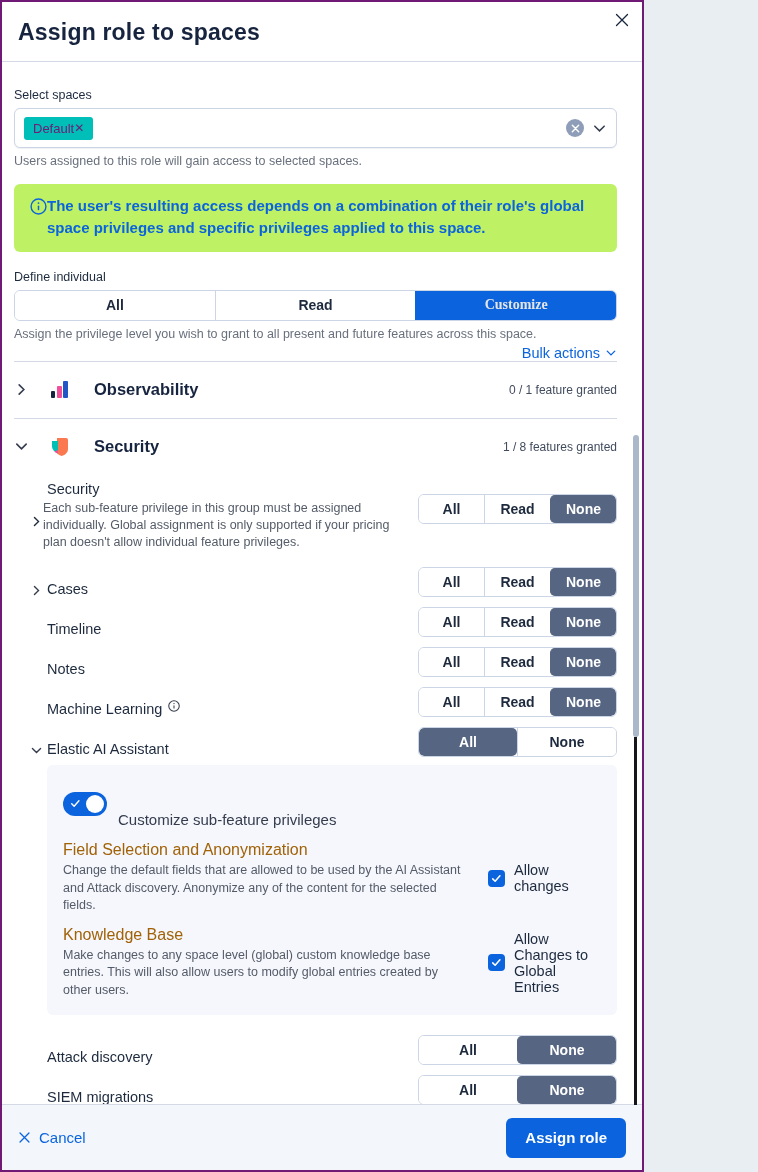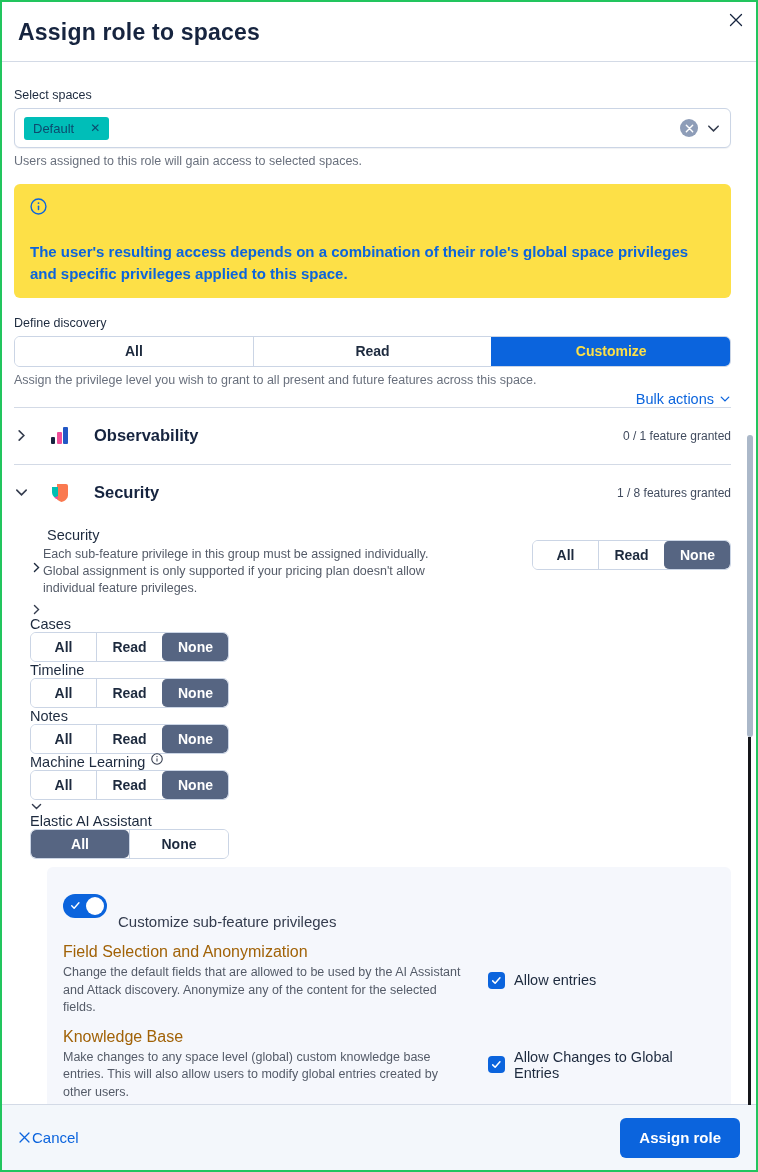--- a/index.html
+++ b/index.html
@@ -1,65 +1,65 @@
 <!DOCTYPE html>
 <html><head>
 <meta charset="utf-8">
 <style>
   * { margin:0; padding:0; box-sizing:border-box; }
   html,body { background:#e9eef2; }
   body { font-family:"Liberation Sans", sans-serif; }
   .modal {
-    width:758px; height:1172px; background:#fff;
-    border:2px solid #22c55e; position:relative; overflow:hidden;
+    width:644px; height:1172px; background:#fff;
+    border:2px solid #701a75; position:relative; overflow:hidden;
     display:flex; flex-direction:column; color:#1d2a3e;
   }
   
   .hdr { padding:17px 16px 15px; border-bottom:1px solid #d3dae6; flex:0 0 auto; position:relative; }
   .hdr h1 { font-size:23px; font-weight:700; color:#16243f; letter-spacing:.2px; }
   .close-x { position:absolute; top:6px; right:8px; width:24px; height:24px; background:none; border:0;
     color:#16243f; cursor:pointer; display:flex; align-items:center; justify-content:center; }
   
   .body { flex:1 1 auto; padding:26px 25px 0 12px; overflow:hidden; }
   .field-label { font-size:12.5px; color:#1d2a3e; margin-bottom:6px; }
   .combobox { border:1px solid #cbd5e5; border-radius:6px; height:40px; display:flex; align-items:center;
     padding:0 9px; box-shadow:inset 0 0 0 1px rgba(255,255,255,.5), 0 1px 1px rgba(152,162,179,.15); background:#fff; }
-  .badge { background:#00beb8; color:#0c4a6e; font-size:13px; font-weight:500; border-radius:3px;
-    padding:4px 9px; display:inline-flex; align-items:center; gap:16px; cursor:pointer; }
+  .badge { background:#00beb8; color:#701a75; font-size:13px; font-weight:500; border-radius:3px;
+    padding:4px 9px; display:inline-flex; align-items:center; gap:0; cursor:pointer; }
   .badge .bx { font-size:12px; line-height:1; }
   .combo-icons { margin-left:auto; display:flex; align-items:center; gap:8px; }
   .clear-circle { width:18px; height:18px; border-radius:50%; background:#8e9db8; color:#fff; border:0;
     display:flex; align-items:center; justify-content:center; cursor:pointer; }
   .chev-btn { background:none; border:0; color:#343c4e; cursor:pointer; display:flex; }
   .help { font-size:12.5px; color:#69707d; margin-top:6px; }
-  .callout { margin-top:16px; background:#fde047; border-radius:6px; padding:11px 16px 13px;
-    display:flex; gap:22px;flex-direction:column; }
+  .callout { margin-top:16px; background:#bef264; border-radius:6px; padding:11px 16px 13px;
+    display:flex; gap:0; }
   .callout .txt { font-size:15px; font-weight:700; color:#0b64dd; line-height:1.45; }
   .callout .ic { flex:0 0 auto; margin-top:3px; color:#0b64dd; }
   .mt18 { margin-top:18px; }
   
   .priv-group { display:flex; height:31px; border:1px solid #cbd5e5; border-radius:6px; overflow:hidden; background:#fff; }
   .priv-group .seg { flex:1; border:0; background:#fff; font-family:inherit; font-size:14px; font-weight:700;
     color:#1d2a3e; cursor:pointer; }
   .priv-group .seg + .seg { border-left:1px solid #cbd5e5; }
-  .priv-group .seg.selected { background:#0b64dd; color:#fde047; border-left-color:#0b64dd; }
+  .priv-group .seg.selected { background:#0b64dd; color:#e5e5e5; border-left-color:#0b64dd;font-family:Liberation Serif, serif; }
   .bulk-row { display:flex; justify-content:flex-end; margin-top:4px; }
   .bulk-link { background:none; border:0; color:#0b64dd; font-family:inherit; font-size:14.5px; font-weight:500;
     display:flex; align-items:center; gap:5px; cursor:pointer; }
   hr.div { border:0; border-top:1px solid #d3dae6; margin:0; }
   .hr-top { margin-top:14px; }
   
   .acc-row { display:flex; align-items:center; height:56px; cursor:pointer;gap:11px; }
   .acc-chev { width:16px; color:#343c4e; display:flex; }
   .acc-ico { width:20px; margin-left:9px; display:flex; }
   .acc-title { font-size:16.5px; font-weight:700; color:#16243f; margin-left:13px; }
   .acc-count { margin-left:auto; font-size:12px; color:#414b5e; }
   
   .sec-rows { padding:6px 0 14px 16px; }
-  .subrow { display:flex; align-items:flex-start; min-height:40px;flex-direction:column; }
+  .subrow { display:flex; align-items:flex-end; min-height:40px; }
   .subrow .rchev { width:17px; color:#343c4e; display:flex; flex:0 0 auto; }
   .subrow .lbl { font-size:14.5px; color:#1d2a3e; display:flex; align-items:center; gap:6px; }
   .subrow .grow { flex:1; }
   .grp-row { display:flex; align-items:flex-start; margin-bottom:6px; }
   .grp-left { flex:1; padding-right:18px; }
   .grp-title { font-size:14.5px; color:#1d2a3e; margin-left:17px; margin-bottom:3px; }
   .grp-descwrap { display:flex; }
   .grp-desc { font-size:12.5px; color:#545b68; line-height:1.38; max-width:395px; }
   .grp-group-col { padding-top:13px; }
   
@@ -85,21 +85,21 @@
   .pr-text { font-size:12.5px; color:#545b68; line-height:1.4; }
   .pr-check { flex:1; display:flex; align-items:center; padding-left:25px; }
   .checkbox-wrap { display:flex; align-items:center; gap:9px; cursor:pointer; }
   .checkbox { width:17px; height:17px; border-radius:4px; background:#0b64dd; display:flex; align-items:center;
     justify-content:center; color:#fff; flex:0 0 auto; border:0; cursor:pointer; }
   .check-lbl { font-size:14.5px; color:#1d2a3e; }
   
   .ftr { flex:0 0 66px; border-top:1px solid #d3dae6; background:#f3f7fb; display:flex; align-items:center;
     padding:0 16px; }
   .cancel-link { background:none; border:0; color:#0b64dd; font-family:inherit; font-size:15px; font-weight:500;
-    display:flex; align-items:center; gap:1px; cursor:pointer; }
+    display:flex; align-items:center; gap:8px; cursor:pointer; }
   .assign-btn { margin-left:auto; background:#0b64dd; color:#fff; border:0; border-radius:6px; height:40px;
     padding:0 19px; font-family:inherit; font-size:15px; font-weight:700; cursor:pointer; }
   
   .scroll-thumb { position:absolute; right:3px; top:433px; width:6px; height:302px; background:#abb8c9; border-radius:3px; }
   .scroll-dark { position:absolute; right:5px; top:735px; width:3px; height:368px; background:#15171b; }
 </style>
 </head>
 <body>
 
 <div class="modal">
@@ -141,21 +141,21 @@
       <span class="ic">
         <svg width="17" height="17" viewBox="0 0 16 16">
             <circle cx="8" cy="8" r="7" fill="none" stroke="currentColor" stroke-width="1.3"></circle>
             <rect x="7.3" y="7" width="1.4" height="4.5" rx=".7" fill="currentColor"></rect>
             <circle cx="8" cy="4.8" r=".9" fill="currentColor"></circle>
           </svg>
       </span>
       <span class="txt">The user's resulting access depends on a combination of their role's global space privileges and specific privileges applied to this space.</span>
     </div>
 
-    <div class="field-label mt18">Define discovery</div>
+    <div class="field-label mt18">Define individual</div>
     <div class="priv-group">
       <button class="seg">All</button>
       <button class="seg">Read</button>
       <button class="seg selected">Customize</button>
     </div>
     <div class="help">Assign the privilege level you wish to grant to all present and future features across this space.</div>
 
     <div class="bulk-row">
       <button class="bulk-link">
         <span>Bulk actions</span>
@@ -315,21 +315,21 @@
             <div class="pr-title">Field Selection and Anonymization</div>
             <div class="pr-text">Change the default fields that are allowed to be used by the AI Assistant and Attack discovery. Anonymize any of the content for the selected fields.</div>
           </div>
           <div class="pr-check">
             <span class="checkbox-wrap">
               <button class="checkbox">
                 <svg width="11" height="11" viewBox="0 0 16 16">
                     <path d="M2.5 8.5l3.5 3.5 7-8" fill="none" stroke="currentColor" stroke-width="2.2" stroke-linecap="round" stroke-linejoin="round"></path>
                   </svg>
               </button>
-              <span class="check-lbl">Allow entries</span>
+              <span class="check-lbl">Allow changes</span>
             </span>
           </div>
         </div>
 
         <div class="panel-row">
           <div class="pr-desc">
             <div class="pr-title">Knowledge Base</div>
             <div class="pr-text">Make changes to any space level (global) custom knowledge base entries. This will also allow users to modify global entries created by other users.</div>
           </div>
           <div class="pr-check">

